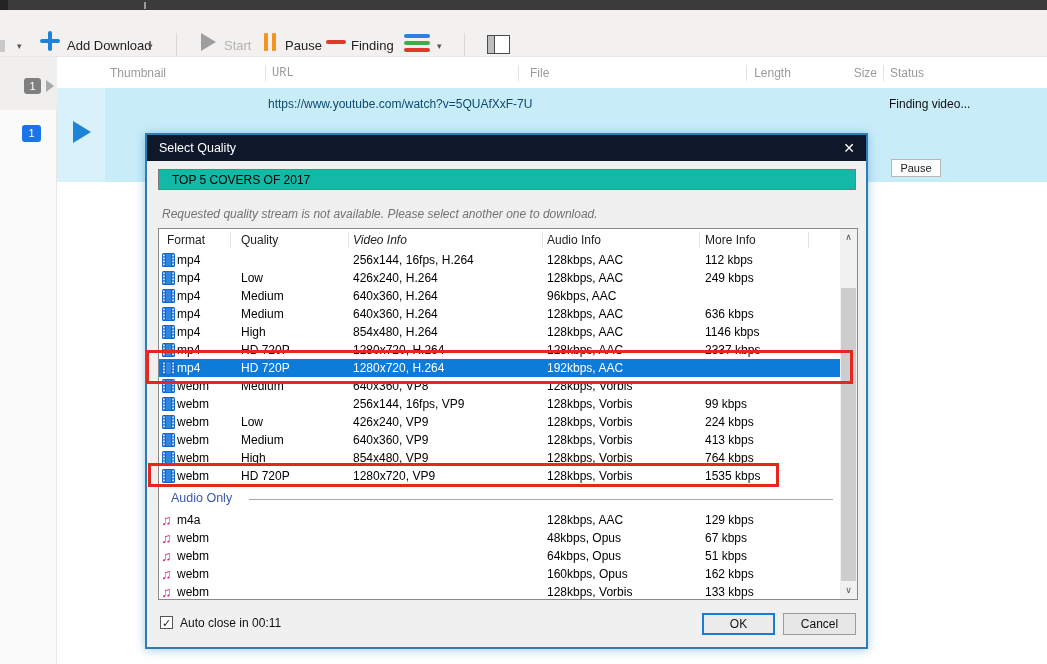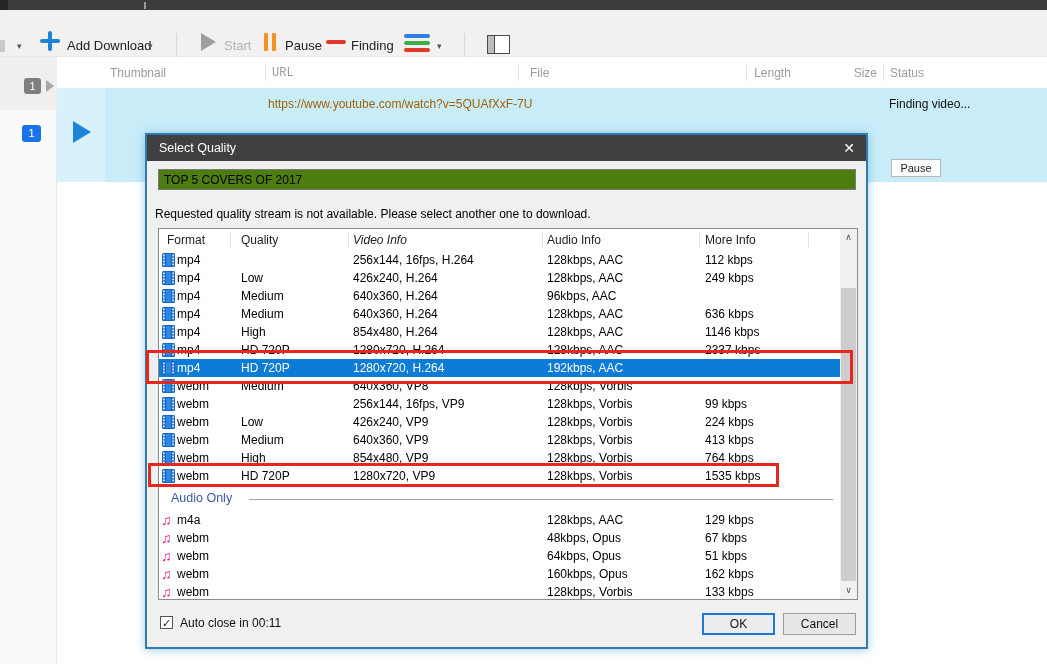--- a/index.html
+++ b/index.html
@@ -42,31 +42,31 @@
   .badge.blue { left:22px; top:68px; width:19px; height:17px; background:#1a73e8; line-height:17px; }
   .side-pointer { position:absolute; left:46px; top:23px; width:0; height:0; border-left:8px solid #a8a8a8; border-top:6px solid transparent; border-bottom:6px solid transparent; }
 
   
   .mt-header { position:absolute; left:57px; top:57px; width:990px; height:31px; background:#fff; }
   .mt-h { position:absolute; top:9px; color:#9b9b9b; font-size:12px; white-space:nowrap; }
   .mt-sep { position:absolute; top:8px; width:1px; height:16px; background:#e3e3e3; }
   .dl-row { position:absolute; left:57px; top:88px; width:990px; height:94px; background:#c9ecf9; }
   .thumb-cell { position:absolute; left:0; top:0; width:48px; height:94px; background:#d9f1fb; }
   .row-play { position:absolute; left:16px; top:33px; width:0; height:0; border-left:18px solid #1d85d7; border-top:11px solid transparent; border-bottom:11px solid transparent; }
-  .dl-url { position:absolute; left:211px; top:9px; font-size:12px; color:#a16207; white-space:nowrap;text-align:right; }
+  .dl-url { position:absolute; left:211px; top:9px; font-size:12px; color:#0c4a6e; white-space:nowrap;text-align:right; }
   .dl-status { position:absolute; left:832px; top:9px; font-size:12px; color:#101010; white-space:nowrap; }
   .dl-pause-btn { position:absolute; left:834px; top:71px; width:50px; height:18px; background:#fdfdfd; border:1px solid #b8b8b8; font-size:11px; font-family:"Liberation Sans",sans-serif; color:#222; text-align:center; }
 
   
   .dialog { position:absolute; left:145px; top:133px; width:723px; height:516px; background:#f0f0f0; border:2px solid #2f7cb5; box-shadow:0 1px 9px rgba(40,140,200,0.45); z-index:10; }
-  .dlg-title { position:absolute; left:0; top:0; right:0; height:26px; background:#404040; }
+  .dlg-title { position:absolute; left:0; top:0; right:0; height:26px; background:#0f172a; }
   .dlg-title-text { position:absolute; left:12px; top:6px; color:#fff; font-size:12.5px; }
   .dlg-close { position:absolute; right:11px; top:5px; color:#fff; font-size:14px; cursor:default; }
-  .dlg-input { position:absolute; left:11px; top:34px; width:698px; height:21px; background:#4d7c0f; border:1px solid #7a7a7a; font-family:"Liberation Sans",sans-serif; font-size:12px; padding:0 5px; color:#000; }
-  .dlg-msg { position:absolute; left:8px; top:72px; font-size:12px; color:#000000; white-space:nowrap; }
+  .dlg-input { position:absolute; left:11px; top:34px; width:698px; height:21px; background:#14b8a6; border:1px solid #7a7a7a; font-family:"Liberation Sans",sans-serif; font-size:12px; padding:0 13px; color:#000; }
+  .dlg-msg { position:absolute; left:15px; top:72px; font-size:12px; color:#737373; white-space:nowrap;font-style:italic; }
   .qlist { position:absolute; left:11px; top:93px; width:700px; height:372px; background:#fff; border:1px solid #8a8a8a; overflow:hidden; }
   .ql-h { position:absolute; top:4px; font-size:12px; color:#222; white-space:nowrap; }
   .ql-hsep { position:absolute; top:3px; width:1px; height:16px; background:#e3e3e3; }
   .qrow { position:absolute; left:0; width:682px; height:18px; }
   .qrow .c { position:absolute; top:0; line-height:18px; font-size:12px; white-space:nowrap; color:#000; }
   .qrow.selected { background:#0d7bd8; width:681px; }
   .qrow.selected .c { color:#fff; }
   .c-fmt { left:18px; } .c-q { left:82px; } .c-v { left:194px; } .c-a { left:388px; } .c-m { left:546px; }
   .film-ic { position:absolute; left:3px; top:2px; width:13px; height:14px; }
   .note-ic { position:absolute; left:2px; top:0; width:14px; height:18px; color:#e5148c; font-size:14px; line-height:18px; }

